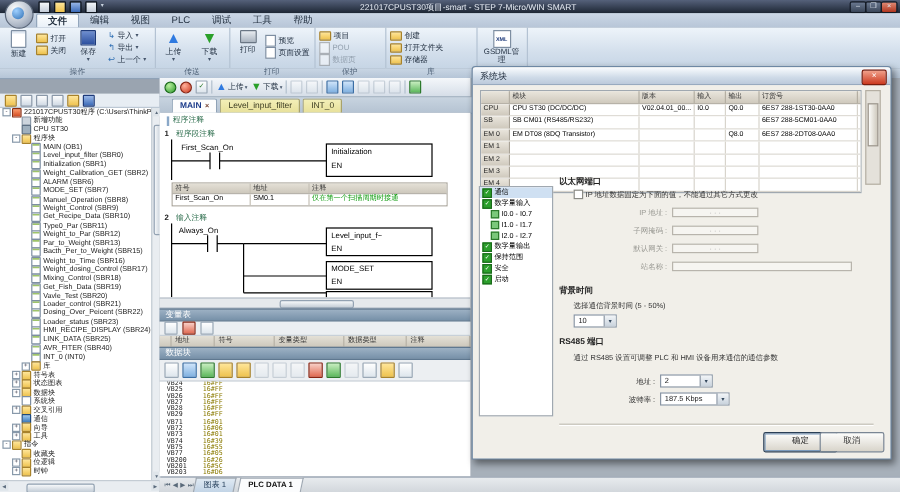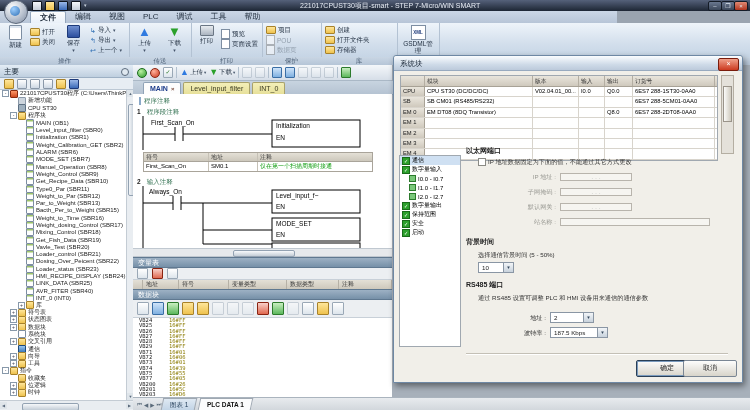--- a/index.html
+++ b/index.html
@@ -15,21 +15,21 @@
   .winbtn{position:absolute;top:1px;width:12px;height:8px;font-size:6px;line-height:8px;text-align:center;color:#dfe6ef;background:linear-gradient(#6a7890,#3a4659);border:1px solid #141b26;border-radius:2px;}
   #qa{position:absolute;left:32px;top:1px;display:flex;gap:3px;}
   .qaic{width:8px;height:8px;border:1px solid #0e141d;background:linear-gradient(#f4f7fa,#c3ccd8);border-radius:1px;}
 
   
   #appbtn{left:4px;top:0px;width:22px;height:22px;border-radius:50%;z-index:30;
     background:radial-gradient(circle at 35% 30%,#fdfdfd,#b9c2cf 55%,#7d8aa0);border:1px solid #5b6779;}
   #appbtn-core{position:absolute;left:5px;top:5px;width:10px;height:10px;border-radius:50%;background:radial-gradient(circle at 35% 30%,#9fd0ff,#2f6fb4);}
 
   
-  #rtabs{left:0;top:11px;width:617px;height:12px;background:linear-gradient(#cbd7e6,#b7c5d7);border-bottom:1px solid #9fb0c4;font-size:8px;}
+  #rtabs{left:0;top:11px;width:750px;height:12px;background:linear-gradient(#cbd7e6,#b7c5d7);border-bottom:1px solid #9fb0c4;font-size:8px;}
   #rtabs-inner{position:absolute;left:30px;top:0;display:flex;height:12px;}
   .rtab{padding:0 9px;line-height:12px;color:#1f2c3c;}
   .rtab.active{background:linear-gradient(#fdfefe,#e9f0f8);border:1px solid #93a6bc;border-bottom:none;border-radius:2px 2px 0 0;font-weight:bold;}
   #rbody{left:0;top:23px;width:750px;height:34px;background:linear-gradient(#eef4fa,#d3dfec 60%,#c6d5e5);border-bottom:1px solid #a9b9cb;}
   .rgroup{position:absolute;top:0;height:34px;border-right:1px solid #b3c2d3;}
   #rlabels{left:0;top:57px;width:750px;height:8px;background:linear-gradient(#c9d6e4,#b5c5d7);border-bottom:1px solid #8fa2b7;}
   .rlabel{position:absolute;top:0;height:8px;line-height:8px;text-align:center;font-size:6.5px;color:#4d6076;}
   .bigbtn{position:absolute;top:1px;width:27px;height:32px;text-align:center;font-size:6.5px;color:#243243;}
   .bigbtn .bicon{display:block;margin:1px auto 1px;}
   .smallcol{position:absolute;display:flex;flex-direction:column;font-size:6.5px;color:#243243;}
@@ -289,21 +289,20 @@
     <div class="rlabel" style="left:0;width:129px;">操作</div>
     <div class="rlabel" style="left:129px;width:62px;">传送</div>
     <div class="rlabel" style="left:191px;width:71px;">打印</div>
     <div class="rlabel" style="left:262px;width:59px;">保护</div>
     <div class="rlabel" style="left:321px;width:76px;">库</div>
     <div class="rlabel" style="left:397px;width:42px;">GSDML</div>
   </div>
 
   <div class="abs" id="mdi"></div>
 
-  <div class="abs" id="side-hdr"><span>主要</span><span id="side-pin"></span></div>
   <div class="abs" id="side-tools">
     <span class="stool y"></span>
     <span class="stool"></span>
     <span class="stool"></span>
     <span class="stool"></span>
     <span class="stool y"></span>
     <span class="stool" style="background:linear-gradient(#9ab8e8,#3a6ab8);border-color:#1d3a7a;"></span>
   </div>
   <div class="abs" id="side-tree">
       <div class="trow" style="padding-left: 2px;">

